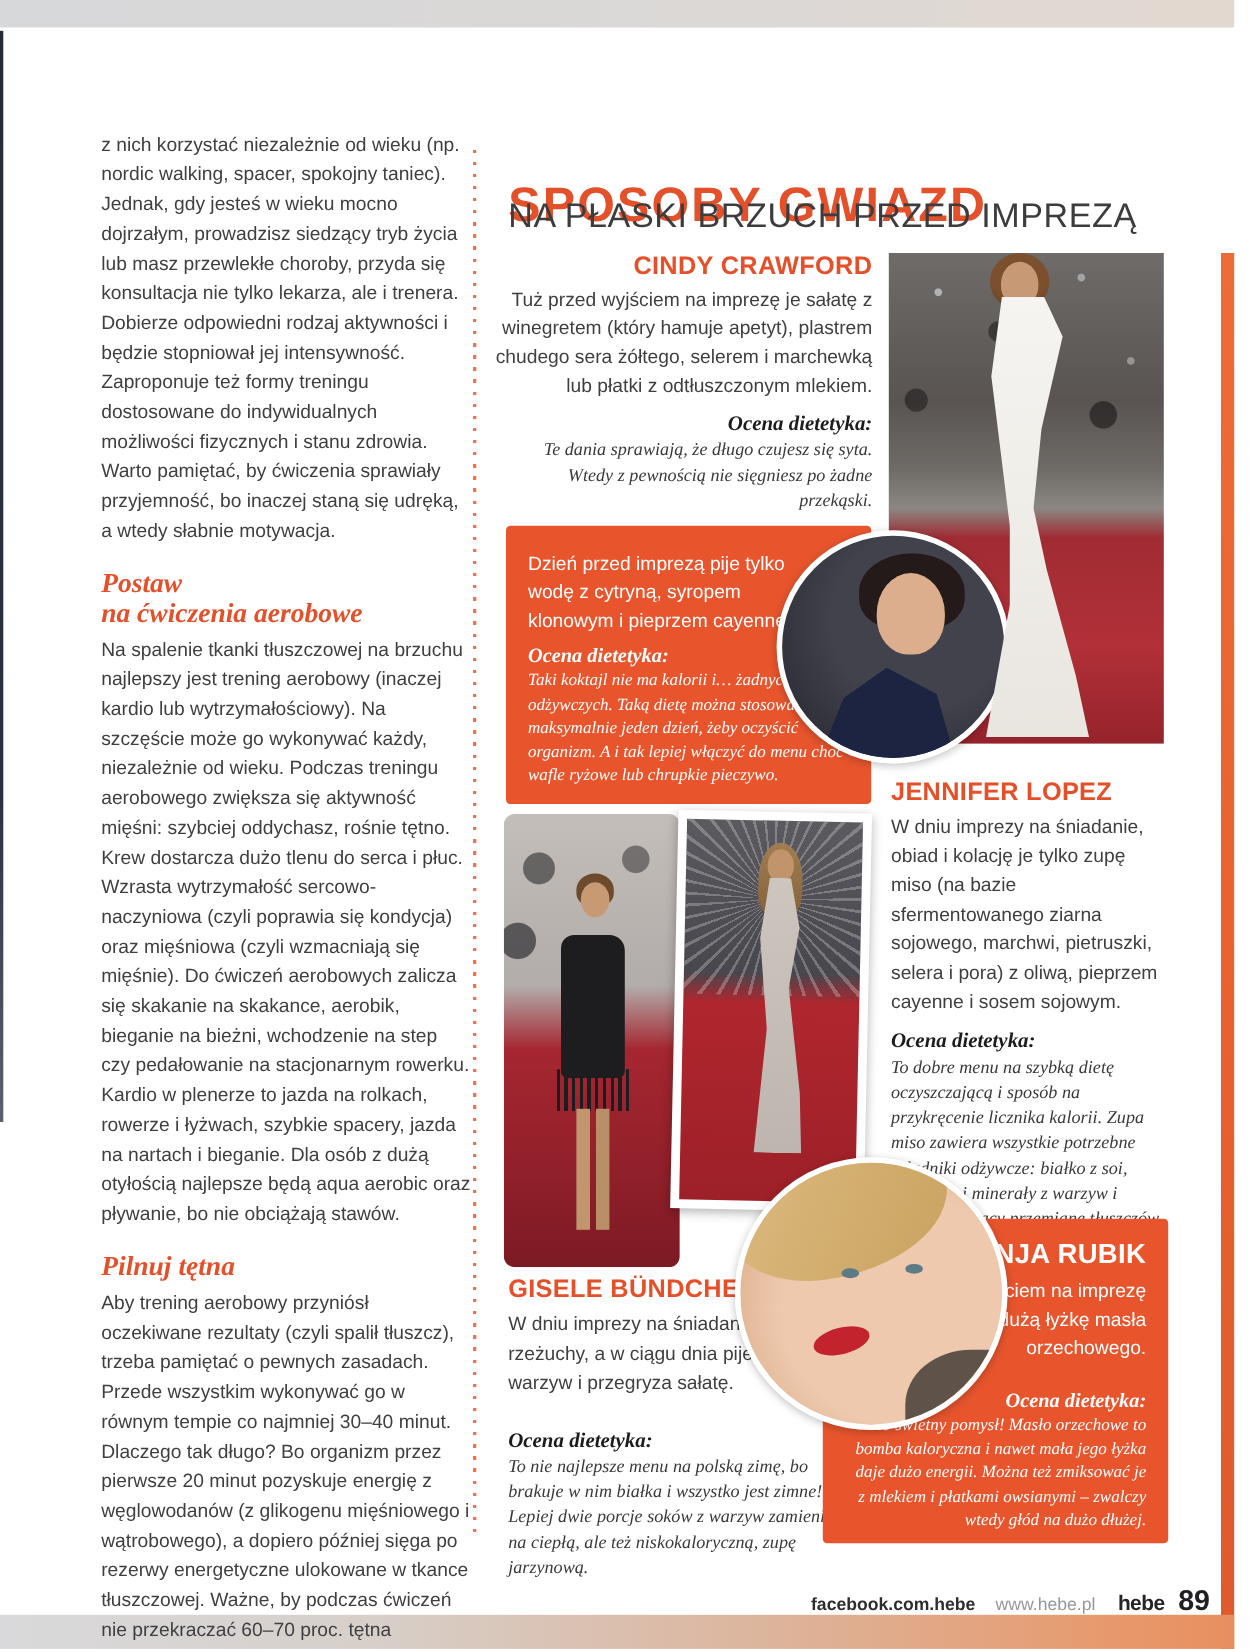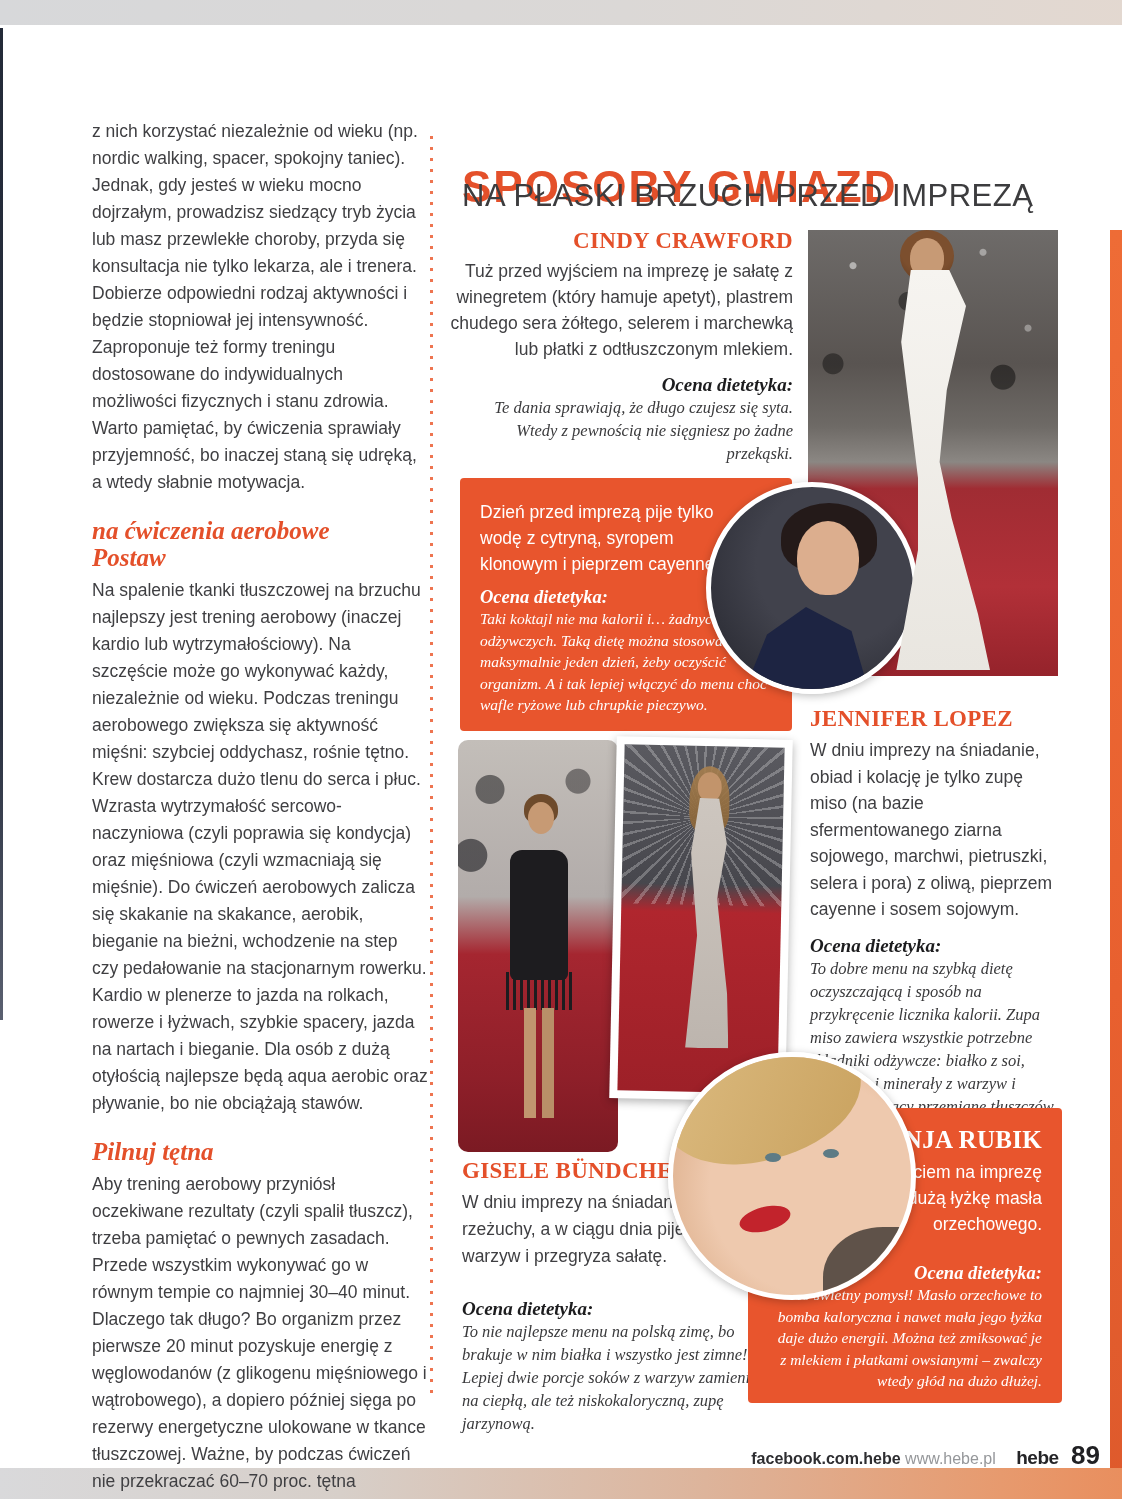--- a/index.html
+++ b/index.html
@@ -32,21 +32,21 @@
     color:var(--accent);font-size:25px;line-height:27px;}
   .h-gap{margin-top:21px;}
   .p-gap{margin-top:6px;}
 
   
   .headline-title{left:462px;top:130px;width:660px;color:var(--accent);
     font-weight:800;font-size:44px;letter-spacing:2px;line-height:44px;margin-top:35px;}
   .headline-sub{left:462px;top:178px;width:660px;color:#3c3c3e;
     font-weight:400;font-size:31px;letter-spacing:.5px;line-height:36px;}
 
-  .celeb-name{font-weight:bold;font-size:23px;letter-spacing:.3px;color:var(--accent);font-family:Liberation Serif, serif;}
+  .celeb-name{font-weight:bold;font-size:23px;letter-spacing:.3px;color:var(--accent);}
   .body-sans{font-size:17.5px;line-height:26px;color:var(--ink);}
   .ocena-label{font-family:"Liberation Serif",serif;font-style:italic;font-weight:bold;
     font-size:19px;color:#1c1c1e;}
   .ocena-text{font-family:"Liberation Serif",serif;font-style:italic;
     font-size:16.5px;line-height:23px;color:#3a3a3c;}
 
   
   .cindy-block{left:450px;top:228px;width:343px;text-align:right;}
   .cindy-block .body-sans{margin-top:4px;}
   .cindy-block .ocena-label{margin-top:12px;display:block;}
@@ -73,21 +73,21 @@
   .jennifer-block .ocena-text{width:254px;}
 
   
   .gisele-block{left:462px;top:1158px;width:312px;}
   .gisele-block .body-sans{margin-top:5px;line-height:27px;}
   .gisele-block .ocena-label{display:block;margin-top:28px;}
 
   
   .footer{left:0;top:1440px;width:1100px;text-align:right;white-space:nowrap;}
   .footer .fb{font-weight:bold;font-size:16px;color:#2d2d30;}
-  .footer .web{font-size:16px;color:#95979a;}
+  .footer .web{font-size:16px;color:#95979a;margin-left:14px;}
   .footer .brand{font-weight:bold;font-size:19px;color:#242427;margin-left:16px;letter-spacing:-.5px;}
   .footer .pagenum{font-weight:bold;font-size:26px;color:#202023;margin-left:8px;}
 
   
   .photo{overflow:hidden;}
   .photo-cindy{left:808px;top:230px;width:250px;height:446px;
     background:
       radial-gradient(circle at 18% 8%,rgba(255,255,255,.5) 0 3px,transparent 4px),
       radial-gradient(circle at 70% 5%,rgba(255,255,255,.4) 0 3px,transparent 4px),
       radial-gradient(circle at 88% 22%,rgba(255,255,255,.35) 0 3px,transparent 4px),
@@ -158,22 +158,22 @@
 
   <div class="abs top-strip"></div>
   <div class="abs left-rule"></div>
   <div class="abs right-bar"></div>
   <div class="abs bottom-strip"></div>
   <div class="abs dotted-divider"></div>
 
   <div class="abs col-left">
     <p>z nich korzystać niezależnie od wieku (np. nordic walking, spacer, spokojny taniec). Jednak, gdy jesteś w wieku mocno dojrzałym, prowadzisz siedzący tryb życia lub masz przewlekłe choroby, przyda się konsultacja nie tylko lekarza, ale i trenera. Dobierze odpowiedni rodzaj aktywności i będzie stopniował jej intensywność. Zaproponuje też formy treningu dostosowane do indywidualnych możliwości fizycznych i stanu zdrowia. Warto pamiętać, by ćwiczenia sprawiały przyjemność, bo inaczej staną się udręką, a wtedy słabnie motywacja.</p>
     <div class="lead-heading h-gap">
+      <div>Postaw</div>
       <div>na ćwiczenia aerobowe</div>
-      <div>Postaw</div>
     </div>
     <p class="p-gap">Na spalenie tkanki tłuszczowej na brzuchu najlepszy jest trening aerobowy (inaczej kardio lub wytrzymałościowy). Na szczęście może go wykonywać każdy, niezależnie od wieku. Podczas treningu aerobowego zwiększa się aktywność mięśni: szybciej oddychasz, rośnie tętno. Krew dostarcza dużo tlenu do serca i płuc. Wzrasta wytrzymałość sercowo-naczyniowa (czyli poprawia się kondycja) oraz mięśniowa (czyli wzmacniają się mięśnie). Do ćwiczeń aerobowych zalicza się skakanie na skakance, aerobik, bieganie na bieżni, wchodzenie na step czy pedałowanie na stacjonarnym rowerku. Kardio w plenerze to jazda na rolkach, rowerze i łyżwach, szybkie spacery, jazda na nartach i bieganie. Dla osób z dużą otyłością najlepsze będą aqua aerobic oraz pływanie, bo nie obciążają stawów.</p>
     <div class="lead-heading h-gap">
       <div>Pilnuj tętna</div>
     </div>
     <p class="p-gap"><span>Aby trening aerobowy przyniósł oczekiwane rezultaty (czyli spalił tłuszcz), trzeba pamiętać o pewnych zasadach. Przede wszystkim wykonywać go w równym tempie co najmniej 30–40 minut. Dlaczego tak długo? Bo organizm przez pierwsze 20 minut pozyskuje energię z węglowodanów (z glikogenu mięśniowego i wątrobowego), a dopiero później sięga po rezerwy energetyczne ulokowane w tkance tłuszczowej. Ważne, by podczas ćwiczeń nie przekraczać 60–70 proc. tętna maksymalnego. Tętno maksymalne (HRmax – z ang. </span></p>
 
   </div>
 
   <div class="abs headline-title">SPOSOBY GWIAZD</div>

